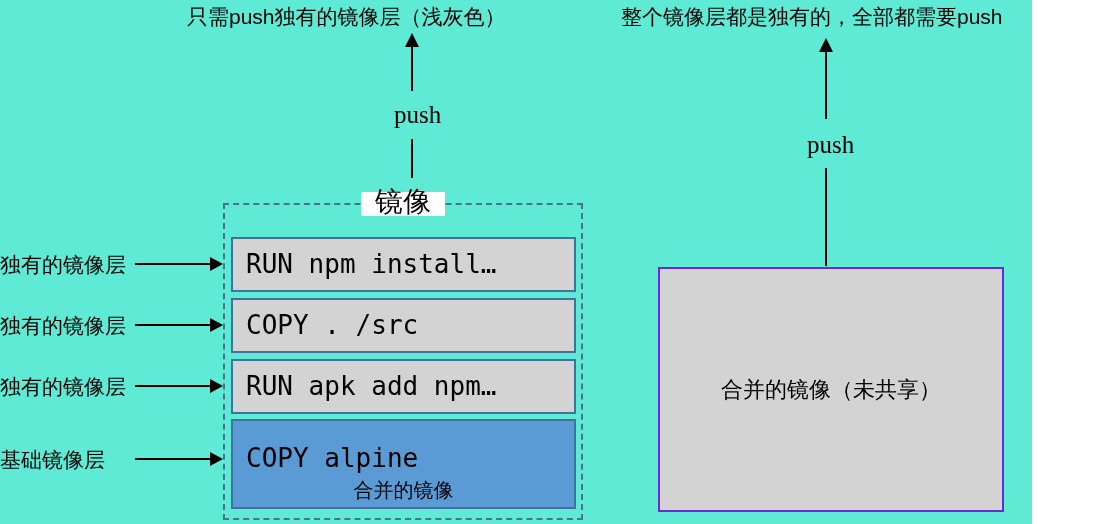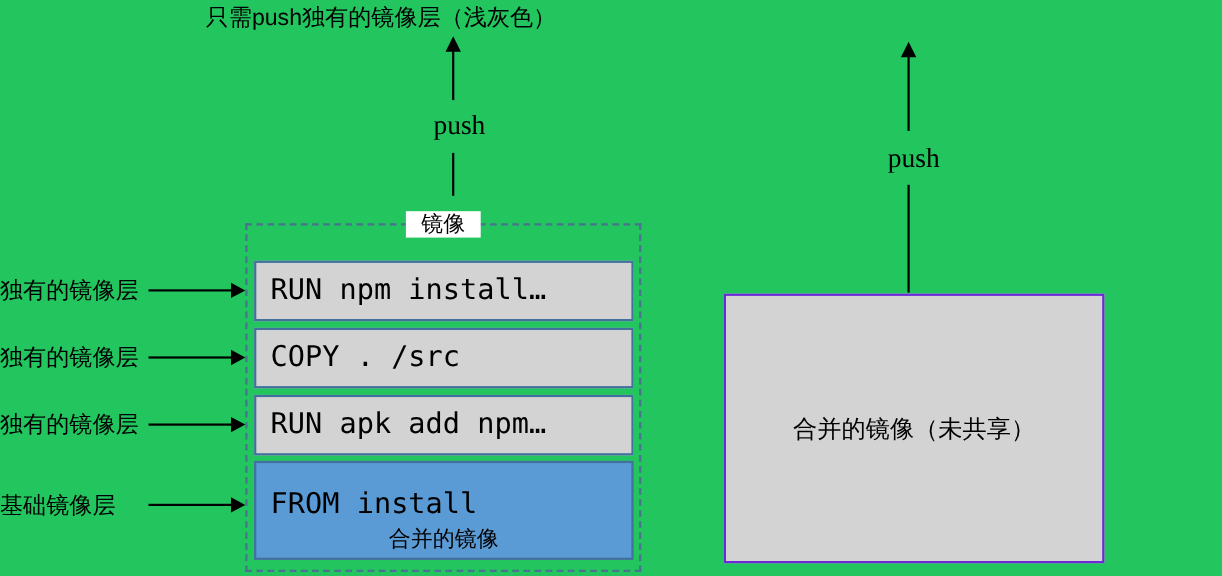--- a/index.html
+++ b/index.html
@@ -1,19 +1,19 @@
 <!DOCTYPE html>
 <html><head>
 <meta charset="utf-8">
 <style>
   html,body{margin:0;padding:0;background:#fff;}
   #stage{
     position:relative;
-    width:1111px;height:524px;
-    background:#22c55e;
+    width:1032px;height:524px;
+    background:#5eead4;
     font-family:"Liberation Sans", sans-serif;
     color:#000;
     overflow:hidden;
   }
   .caption{
     position:absolute;
     font-size:21px;
     line-height:26px;
     white-space:nowrap;
     color:#000;
@@ -45,23 +45,24 @@
     left:223px;top:203px;width:360px;height:317px;
     border:2px dashed #4a7190;
     box-sizing:border-box;
   }
   .dashed-box-title{
     position:absolute;
     left:50%;top:-13px;
     transform:translateX(-50%);
     background:#ffffff;
     padding:0 14px;
-    font-size:20px;
+    font-size:28px;
     line-height:24px;
     white-space:nowrap;
+    font-family:Liberation Mono, monospace;
   }
   .layer{
     position:absolute;
     left:231px;width:345px;
     box-sizing:border-box;
     border:2px solid #41719c;
   }
   .layer.unique{background:#d3d3d3;height:55px;}
   .layer.shared{background:#5b9bd5;height:90px;}
   .layer-cmd{
@@ -97,20 +98,21 @@
     font-size:22px;
     white-space:nowrap;
   }
 </style>
 </head>
 <body>
 
 <div id="stage">
 
   <div class="caption" style="left:187px;top:4px;">只需push独有的镜像层（浅灰色）</div>
+  <div class="caption" style="left:621px;top:4px;">整个镜像层都是独有的，全部都需要push</div>
 
   <div class="tri-up" style="left:405px;top:33px;"></div>
   <div class="vline" style="left:411px;top:46px;height:45px;"></div>
   <div class="push-label" style="left:375px;top:101px;">push</div>
   <div class="vline" style="left:411px;top:139px;height:39px;"></div>
 
   <div class="tri-up" style="left:819px;top:38px;"></div>
   <div class="vline" style="left:825px;top:51px;height:68px;"></div>
   <div class="push-label" style="left:788px;top:131px;">push</div>
   <div class="vline" style="left:825px;top:168px;height:98px;"></div>
@@ -122,21 +124,21 @@
   <div class="layer unique" style="top:298px;">
     <div class="layer-cmd">COPY . /src</div>
   </div>
   <div class="layer unique" style="top:237px;">
     <div class="layer-cmd">RUN npm install…</div>
   </div>
   <div class="layer unique" style="top:359px;">
     <div class="layer-cmd">RUN apk add npm…</div>
   </div>
   <div class="layer shared" style="top:419px;">
-    <div class="layer-cmd">FROM install</div>
+    <div class="layer-cmd">COPY alpine</div>
     <div class="layer-sublabel">合并的镜像</div>
   </div>
 
   <div class="side-label" style="top:252px;">独有的镜像层</div>
   <div class="hline" style="left:135px;top:263px;width:76px;"></div>
   <div class="tri-right" style="left:210px;top:257px;"></div>
 
   <div class="side-label" style="top:313px;">独有的镜像层</div>
   <div class="hline" style="left:135px;top:324px;width:76px;"></div>
   <div class="tri-right" style="left:210px;top:318px;"></div>

